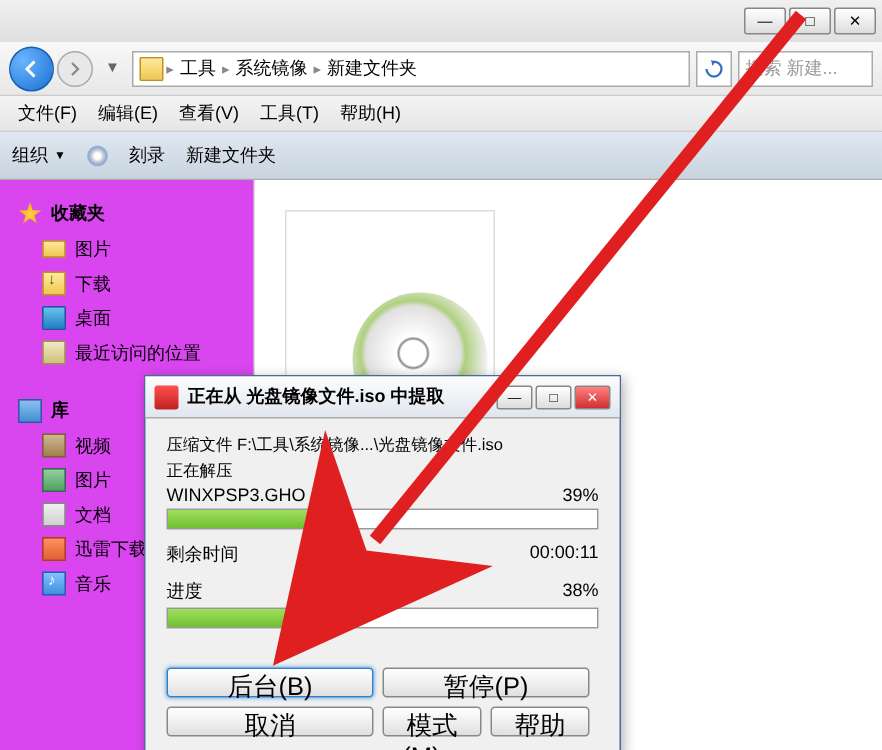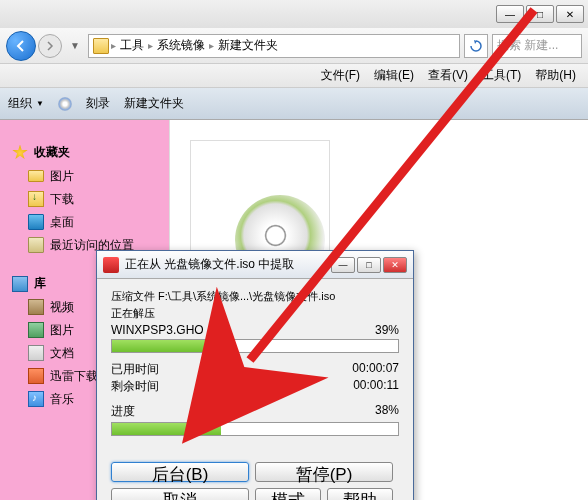--- a/index.html
+++ b/index.html
@@ -15,32 +15,32 @@
 .nav-fwd { width: 24px; height: 24px; border-radius: 50%; background: #e8e8e8; border: 1px solid #aaa; display: flex; align-items: center; justify-content: center; color: #888; margin-left: -2px; }
 .nav-drop { font-size: 10px; color: #666; padding: 0 4px; cursor: pointer; }
 .breadcrumb { flex: 1; height: 24px; background: #fff; border: 1px solid #aaa; display: flex; align-items: center; padding: 0 4px; gap: 2px; }
 .bc-icon { width: 16px; height: 16px; background: linear-gradient(#ffe9a0,#f0c850); border: 1px solid #c09020; border-radius: 1px; }
 .bc-sep { color: #888; font-size: 10px; }
 .bc-item { padding: 0 2px; cursor: pointer; }
 .refresh { width: 24px; height: 24px; border: 1px solid #aaa; background: #fff; display: flex; align-items: center; justify-content: center; cursor: pointer; }
 .search { width: 90px; height: 24px; border: 1px solid #aaa; background: #fff; padding: 0 4px; color: #999; display: flex; align-items: center; }
 
 
-.menubar { height: 24px; background: linear-gradient(#f4f4f4,#e6e6e6); border-bottom: 1px solid #ccc; display: flex; align-items: center; padding: 0 6px; gap: 2px; justify-content: flex-end; }
+.menubar { height: 24px; background: linear-gradient(#f4f4f4,#e6e6e6); border-bottom: 1px solid #ccc; display: flex; align-items: center; padding: 0 6px; gap: 2px; }
 .menu-item { padding: 2px 6px; cursor: pointer; }
 
 
 .toolbar { height: 32px; background: linear-gradient(#e0e8f0,#c8d4e0); border-bottom: 1px solid #aaa; display: flex; align-items: center; padding: 0 8px; gap: 14px; }
 .tool-item { cursor: pointer; display: flex; align-items: center; gap: 4px; }
 .tool-drop { font-size: 8px; }
 .disc-icon { width: 14px; height: 14px; border-radius: 50%; background: radial-gradient(circle, #fff 20%, #ccc 40%, #8ad 60%, #ccc 80%); }
 
 
 .main { display: flex; height: 380px; }
-.sidebar { width: 170px; background: #f9a8d4; border-right: 1px solid #ddd; padding: 20px 0; }
+.sidebar { width: 170px; background: #d946ef; border-right: 1px solid #ddd; padding: 10px 0; }
 .side-group { margin-bottom: 14px; }
 .side-header { display: flex; align-items: center; gap: 6px; padding: 4px 12px; font-weight: bold; }
 .side-item { display: flex; align-items: flex-start; gap: 6px; padding: 3px 12px 3px 28px; cursor: pointer; }
 .icon { width: 16px; height: 16px; display: inline-block; }
 .icon-star { background: radial-gradient(circle, #ffd040, #e0a000); clip-path: polygon(50% 0%, 61% 35%, 98% 35%, 68% 57%, 79% 91%, 50% 70%, 21% 91%, 32% 57%, 2% 35%, 39% 35%); }
 .icon-folder { background: linear-gradient(#ffe9a0,#f0c850); border: 1px solid #c09020; border-radius: 1px; height: 12px; margin-top: 2px; }
 .icon-download { background: linear-gradient(#ffe9a0,#f0c850); border: 1px solid #c09020; position: relative; }
 .icon-download::after { content: "↓"; position: absolute; color: #2a7020; font-size: 10px; left: 3px; top: -1px; font-weight: bold; }
 .icon-desktop { background: linear-gradient(#6ac0f0,#2080c0); border: 1px solid #1060a0; border-radius: 1px; }
 .icon-recent { background: linear-gradient(#f0e8c0,#d0c080); border: 1px solid #a09050; border-radius: 1px; }
@@ -56,21 +56,21 @@
 .file-thumb { width: 140px; height: 160px; background: #fff; border: 1px solid #ddd; position: relative; display: flex; align-items: center; justify-content: center; }
 .disc-big { width: 90px; height: 90px; border-radius: 50%; background: radial-gradient(circle at 45% 45%, #fff 12%, #888 14%, #fff 16%, #e0e0e0 45%, #b0d080 50%, #f0f0f0 70%); position: relative; top: 20px; left: 20px; }
 
 .file-label { position: absolute; bottom: 20px; left: 20px; display: flex; align-items: center; gap: 8px; }
 .iso-icon { width: 32px; height: 32px; border-radius: 50%; background: radial-gradient(circle, #fff 15%, #ccc 30%, #a0c0e0 50%, #e0e0e0 70%); }
 
 
 .dialog { position: absolute; left: 96px; top: 250px; width: 318px; background: #f0f0f0; border: 1px solid #4a6a9a; box-shadow: 2px 2px 8px rgba(0,0,0,0.3); }
 .dlg-title { height: 28px; background: linear-gradient(#fdfdfd,#e0e6ee); border-bottom: 1px solid #aaa; display: flex; align-items: center; padding: 0 6px; gap: 6px; }
 .dlg-icon { width: 16px; height: 16px; background: linear-gradient(#ff5050,#c02020); border-radius: 2px; }
-.dlg-title-text { flex: 1; font-weight: normal; }
+.dlg-title-text { flex: 1; font-weight: bold; }
 .dlg-btns { display: flex; gap: 2px; }
 .dlg-btn { width: 24px; height: 16px; border: 1px solid #888; border-radius: 2px; display: flex; align-items: center; justify-content: center; font-size: 9px; cursor: pointer; }
 .dlg-min { background: linear-gradient(#fff,#ddd); }
 .dlg-max { background: linear-gradient(#fff,#ddd); }
 .dlg-close { background: linear-gradient(#ff8080,#d03030); color: #fff; }
 .dlg-body { padding: 10px 14px; }
 .dlg-row { margin-bottom: 2px; font-size: 11px; }
 .dlg-pct { display: flex; justify-content: space-between; align-items: flex-start; }
 .progress { height: 14px; background: #fff; border: 1px solid #999; margin: 2px 0 8px 0; position: relative; }
 .progress-fill { height: 100%; background: linear-gradient(#a0e060,#70c030); }
@@ -219,24 +219,20 @@
     <div class="dlg-row">压缩文件 F:\工具\系统镜像...\光盘镜像文件.iso</div>
     <div class="dlg-row">正在解压</div>
     <div class="dlg-row dlg-pct">
       <span>WINXPSP3.GHO</span>
       <span>39%</span>
     </div>
     <div class="progress">
       <div class="progress-fill" style="width:39%"></div>
     </div>
     <div class="time-row">
-      <span>已用时间</span>
-      <span>00:00:07</span>
-    </div>
-    <div class="time-row">
       <span>剩余时间</span>
       <span>00:00:11</span>
     </div>
     <div style="height:8px"></div>
     <div class="dlg-row dlg-pct">
       <span>进度</span>
       <span>38%</span>
     </div>
     <div class="progress">
       <div class="progress-fill" style="width:38%"></div>

